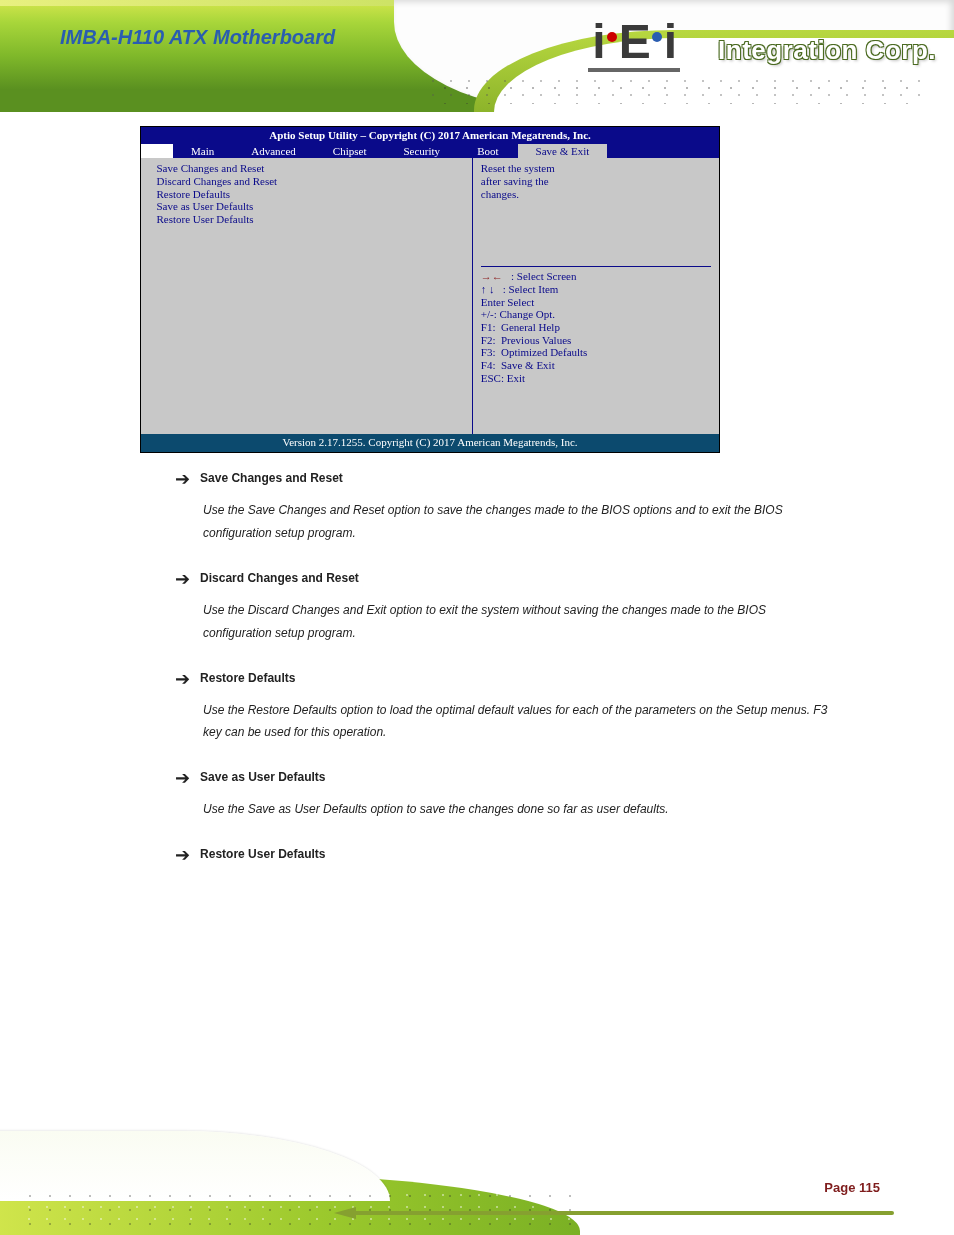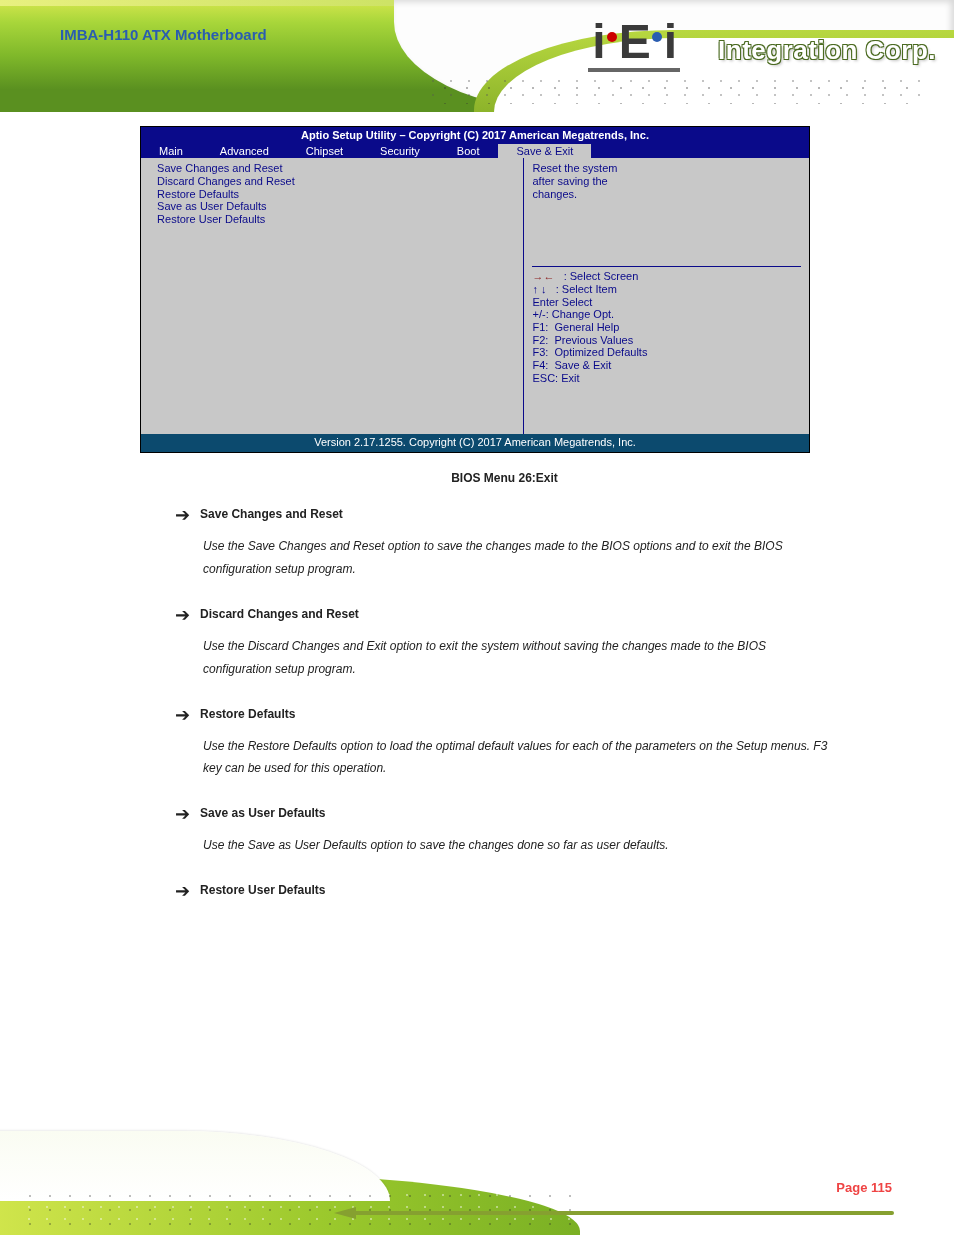--- a/index.html
+++ b/index.html
@@ -101,46 +101,48 @@
     color: #ffffff;
     text-shadow: 1px 1px 0 #4a6a20, -1px -1px 0 #4a6a20, 1px -1px 0 #4a6a20, -1px 1px 0 #4a6a20, 2px 2px 3px rgba(0,0,0,.25);
     letter-spacing: 0.5px;
     margin-top: 10px;
     margin-left: 28px;
   }
   .doc-title-top {
     position: absolute;
     left: 60px;
     top: 26px;
-    font-size: 15px;
+    font-size: 20px;
+    font-style: italic;
     font-weight: 700;
     color: #2a5db0;
     z-index: 6;
   }
 
   
   .bios-box {
-    width: 670px;
+    width: 580px;
     margin: 14px 0 8px 140px;
     border: 1px solid #000;
-    font-family: Liberation Sans, sans-serif;
+    font-family: Liberation Serif, serif;
     font-size: 11px;
     line-height: 1.15;
   }
   .bios-title {
     background: #0a0a8a;
     color: #fff;
     text-align: center;
     padding: 2px 0 2px;
     font-weight: bold;
   }
   .bios-tabs {
     display: flex;
     background: #0a0a8a;
     color: #fff;
+    margin-left: 32px;
   }
   .bios-tabs .tab {
     padding: 1px 18px;
     border-right: 1px solid #0a0a8a;
   }
   .bios-tabs .tab.active {
     background: #c8c8c8;
     color: #0a0a8a;
   }
   .bios-body {
@@ -240,25 +242,25 @@
     height: 40px;
     background-image:
       radial-gradient(circle 2px, rgba(40,40,40,.5) 40%, transparent 45%),
       radial-gradient(circle 2px, rgba(255,255,255,.7) 40%, transparent 45%);
     background-size: 20px 14px, 18px 12px;
     z-index: 4;
     opacity: .6;
   }
   .page-number {
     position: absolute;
-    right: 62px;
+    right: 74px;
     bottom: 40px;
     font-size: 13px;
     font-weight: 700;
-    color: #ef4444;
+    color: #7f1d1d;
     font-family: Verdana, Arial, sans-serif;
   }
   .footer-line {
     position: absolute;
     right: 60px;
     bottom: 20px;
     width: 540px;
     height: 4px;
     background: #86a030;
     border-radius: 2px;
@@ -349,21 +351,20 @@
       <p>F2:  Previous Values</p>
       <p>F3:  Optimized Defaults</p>
       <p>F4:  Save &amp; Exit</p>
       <p>ESC: Exit</p>
     </div>
   </div>
   <div class="bios-footer">Version 2.17.1255. Copyright (C) 2017 American Megatrends, Inc.</div>
 </div>
 
 <div class="page-content">
-  <div class="menu-caption">BIOS Menu 26:Exit</div>
 
   <div class="entry">
     <div class="entry-head">
       <span class="arrow-glyph">➔</span>
       <span class="entry-title">Save Changes and Reset</span>
     </div>
     <div class="entry-body">Use the Save Changes and Reset option to save the changes made to the BIOS options and to exit the BIOS configuration setup program.</div>
   </div>
 
   <div class="entry">

